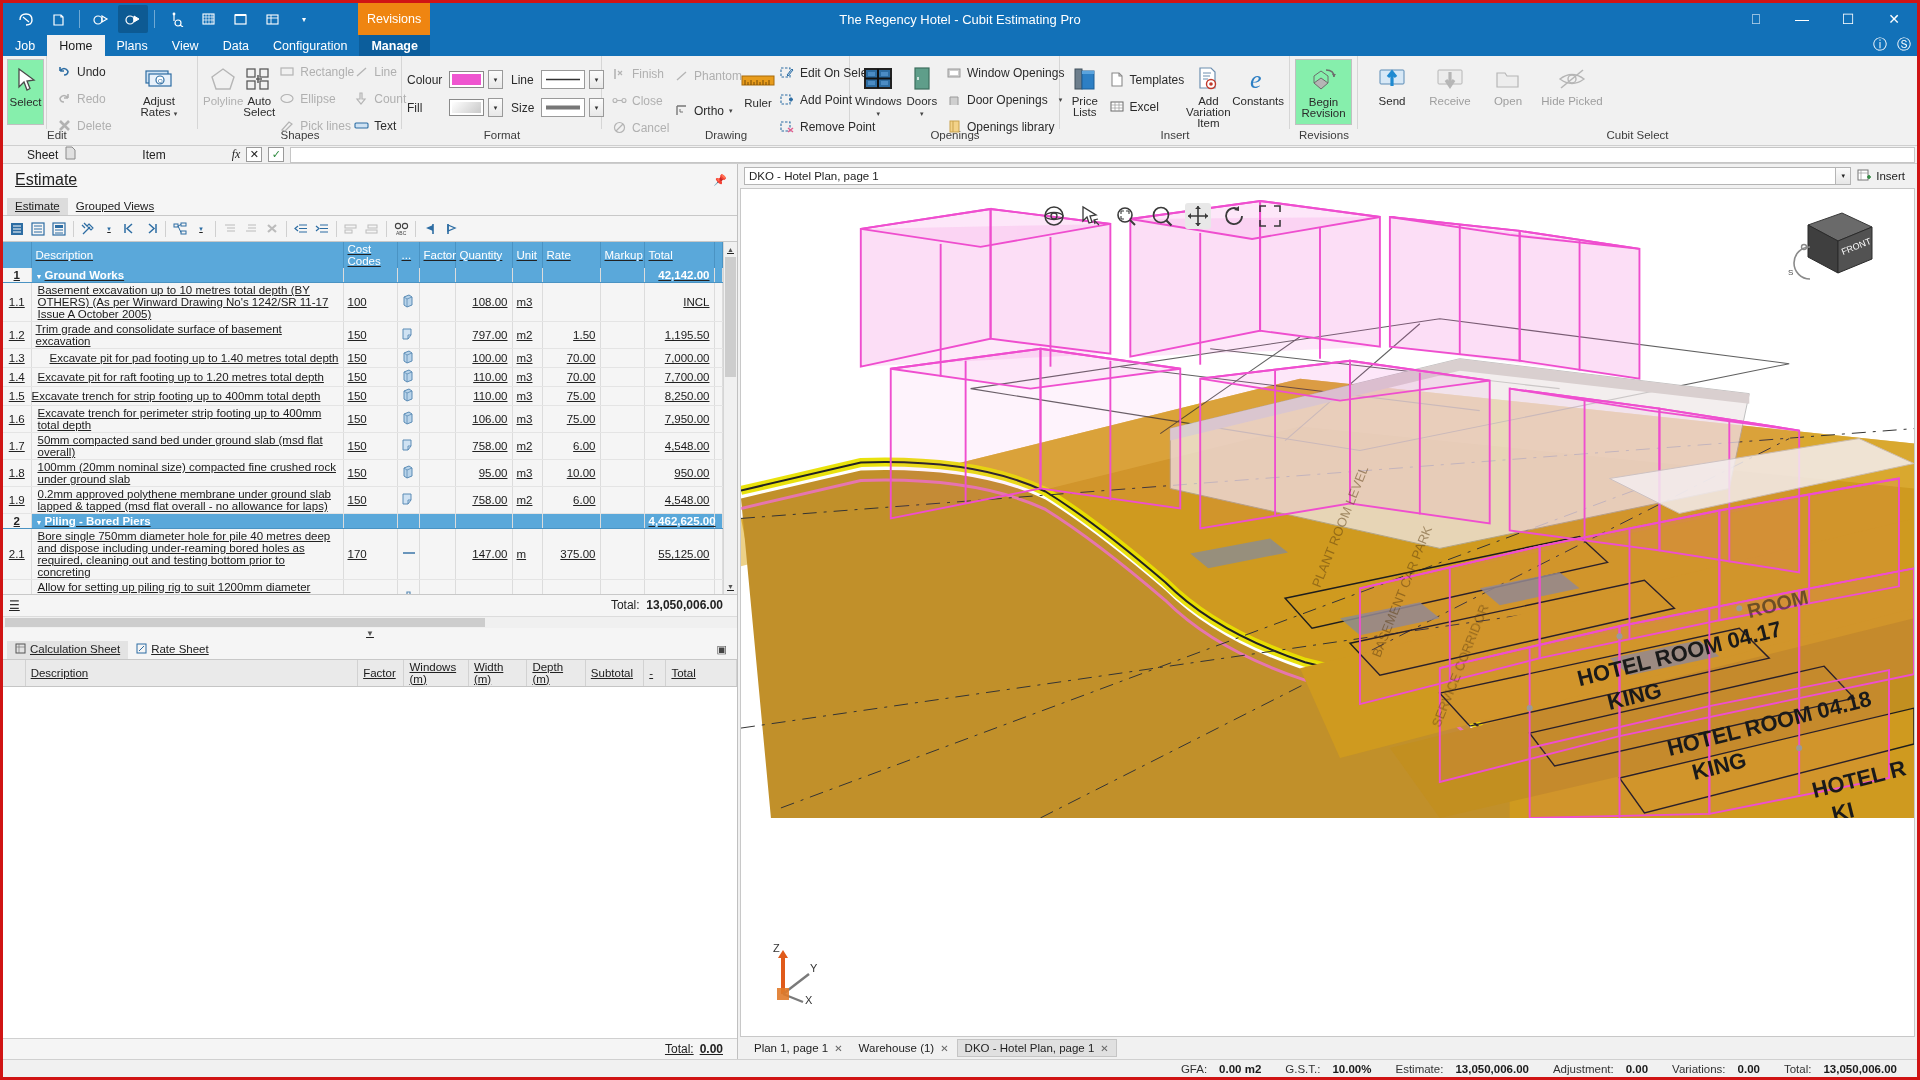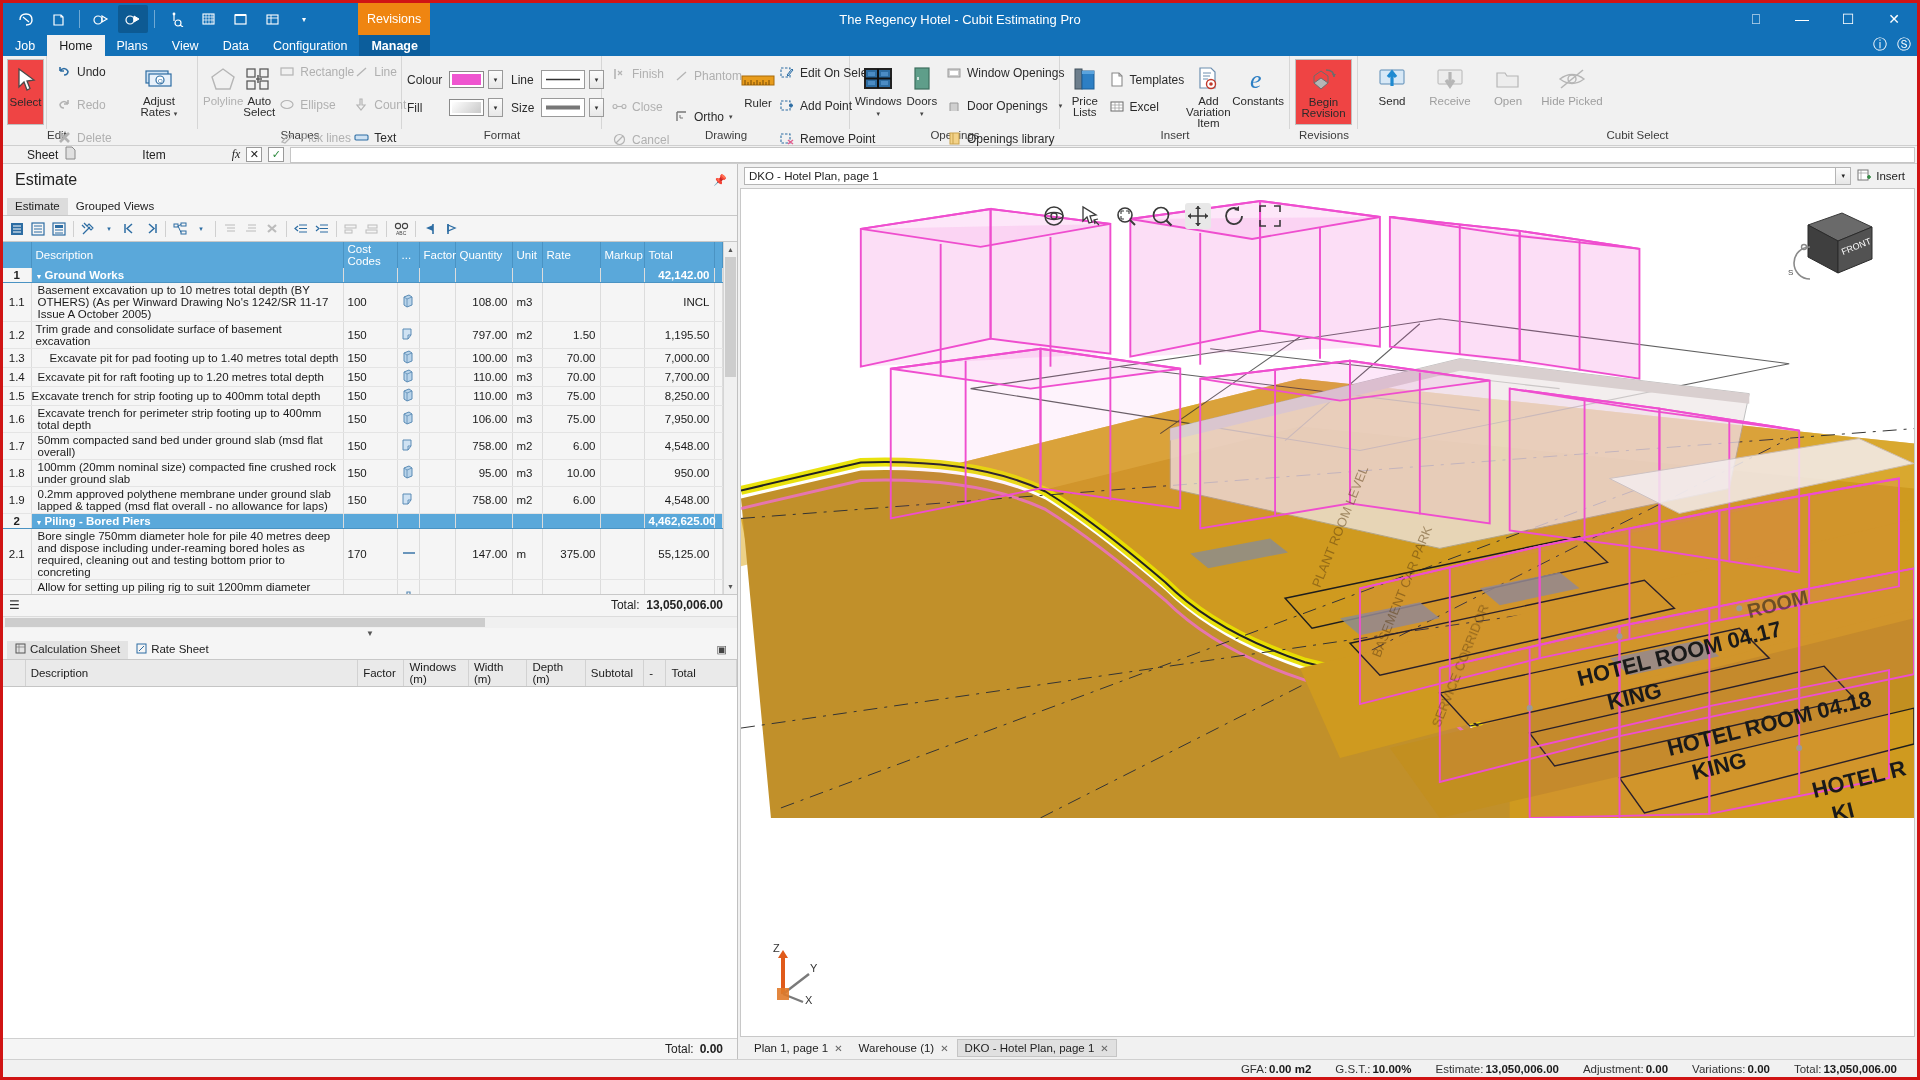--- a/index.html
+++ b/index.html
@@ -65,22 +65,22 @@
   .rgrp { display:flex; align-items:flex-start; border-right:1px solid #d6d6d6; padding:3px 5px 0 5px; height:73px; }
   .rgrp:last-child { border-right:none; }
   .big-btn {
     width:44px; display:flex; flex-direction:column; align-items:center; justify-content:flex-start;
     padding-top:4px; font-size:11.5px; color:#2b2b2b; gap:1px;
   }
   .big-btn.wide { width:58px; }
   .big-btn.w70 { width:70px; }
   .big-btn .ic { height:32px; display:flex; align-items:center; justify-content:center; }
   .big-btn .lbl { text-align:center; line-height:11px; font-size:11.5px; }
-  .big-btn.sel { background:#ef4444; border:1px solid #c0c0c0; }
-  .col3 { display:flex; flex-direction:column; justify-content:flex-start; padding-top:2px; gap:12px; }
+  .big-btn.sel { background:#86efac; border:1px solid #c0c0c0; }
+  .col3 { display:flex; flex-direction:column; justify-content:flex-start; padding-top:2px; gap:6px; }
   .srow { display:flex; align-items:center; gap:5px; height:21px; font-size:12px; color:#2b2b2b; padding:0 4px; white-space:nowrap; }
   .srow.dis { color:#b0b0b0; }
   .srow .gi { width:16px; height:16px; display:flex; align-items:center; justify-content:center; flex-shrink:0; }
   .fieldrow { display:flex; align-items:center; gap:4px; height:23px; font-size:12px; }
   .fieldrow .fl { width:38px; text-align:left; color:#2b2b2b; }
   .swatch { width:36px; height:17px; border:1px solid #8a8a8a; background:#fff; padding:2px; }
   .swatch .inner { width:100%; height:100%; }
   .ddbtn { width:15px; height:19px; border:1px solid #9a9a9a; background:linear-gradient(#fcfcfc,#e8e8e8); display:flex; align-items:center; justify-content:center; font-size:7px; color:#333; }
   .linebox { width:44px; height:19px; border:1px solid #9a9a9a; background:#fff; display:flex; align-items:center; justify-content:center; }
   .caret { font-size:7px; color:#444; }
@@ -88,21 +88,21 @@
   
   .formula-bar {
     height:18px; background:#f1f1f1; display:flex; align-items:center; gap:6px;
     border-bottom:1px solid #cdcdcd; font-size:12px; padding-left:24px;
   }
   .fb-sq { width:16px; height:15px; border:1px solid #9a9a9a; background:#fff; display:flex; align-items:center; justify-content:center; font-size:11px; }
   .fb-input { flex:1; height:16px; background:#fff; border:1px solid #c6c6c6; margin-right:2px; }
 
   
   .main { display:flex; height:calc(1080px - 6px - 32px - 21px - 73px - 17px - 18px - 18px); }
-  .left { width:735px; background:#f5f5f5; border-right:1px solid #c0c0c0; display:flex; flex-direction:column; }
+  .left { width:735px; background:#f5f5f5; border-right:1px solid #c0c0c0; display:flex; flex-direction:column;text-decoration:underline; }
   .right { flex:1; background:#f1f1f1; display:flex; flex-direction:column; }
 
   
   .pane-title { height:32px; display:flex; align-items:center; padding:0 12px; font-size:16px; color:#222; position:relative; }
   .pane-title .pin { position:absolute; right:10px; font-size:11px; color:#555; }
   .subtabs { height:20px; display:flex; align-items:flex-end; border-bottom:1px solid #c8c8c8; padding-left:4px; }
   .subtab { font-size:11.5px; padding:2px 8px 3px; color:#222; }
   .subtab.sel { background:#dcdcdc; }
   .grid-toolbar { height:26px; display:flex; align-items:center; gap:1px; padding:0 4px; border-bottom:1px solid #c8c8c8; background:#f5f5f5; }
   .gtb { width:20px; height:20px; display:flex; align-items:center; justify-content:center; font-size:13px; color:#2d6da3; }
@@ -172,21 +172,21 @@
   .vpb-tab { height:18px; display:flex; align-items:center; gap:6px; font-size:11.5px; padding:0 7px; border:1px solid transparent; }
   .vpb-tab.sel { background:#e0e0e0; border:1px solid #c5c5c5; }
   .vpb-tab .x { font-size:10px; color:#666; }
 
   
   .statusbar {
     height:18px; background:#f1f1f1; border-top:1px solid #d0d0d0;
     display:flex; align-items:center; justify-content:flex-end; gap:0;
     font-size:11.5px; color:#1a1a1a; padding-right:8px;
   }
-  .sb-item { display:flex; gap:2px; padding:0 12px;align-items:center; }
+  .sb-item { display:flex; gap:12px; padding:0 12px;align-items:center; }
   .sb-item .k { color:#333; }
   .sb-item .v { font-weight:bold; }
 
   
   .scene { position:absolute; inset:0; }
 </style>
 </head>
 <body>
 
 <div class="app">

